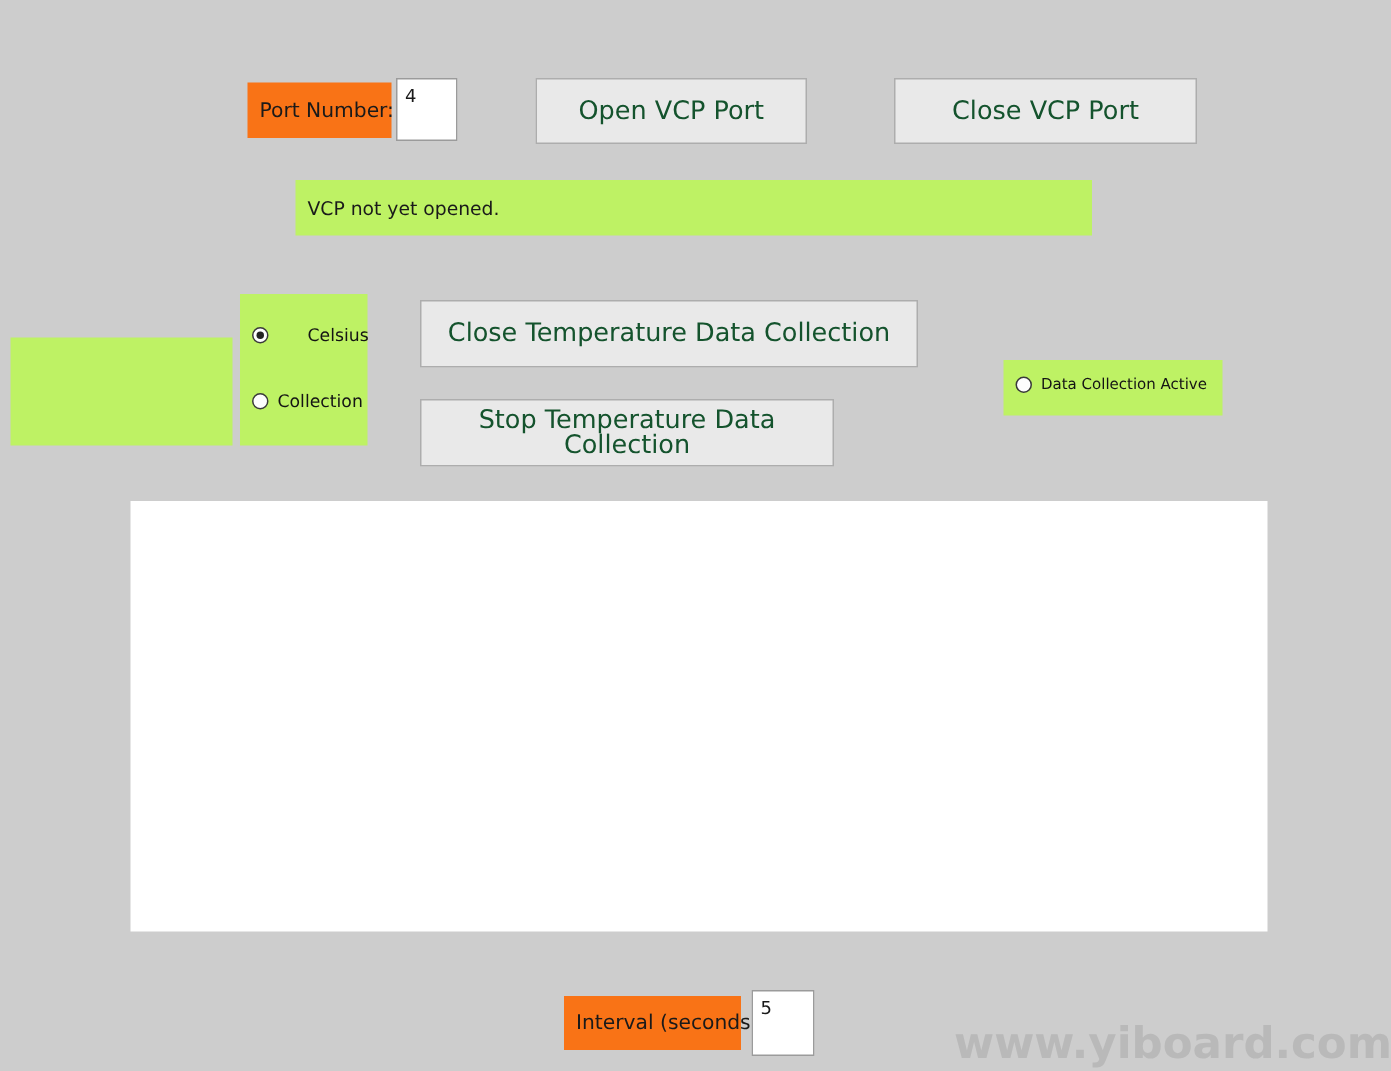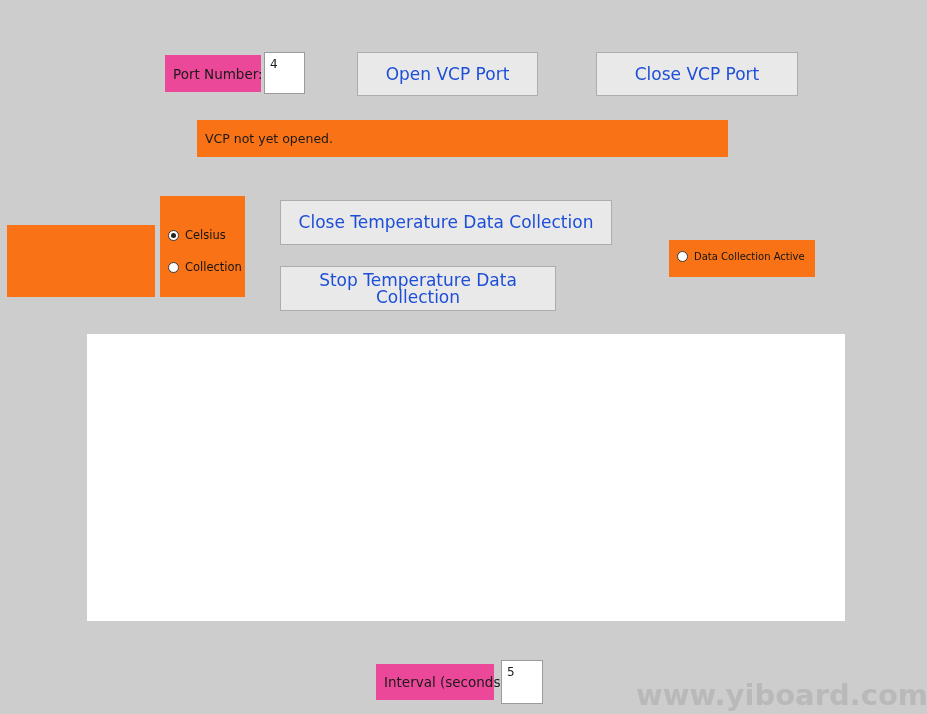--- a/index.html
+++ b/index.html
@@ -19,29 +19,29 @@
     position: absolute;
     left: 0;
     top: 0;
     width: 927px;
     height: 714px;
   }
 
   
   .panel {
     position: absolute;
-    background: #f97316;
+    background: #bef264;
     box-sizing: border-box;
   }
   .btn {
     position: absolute;
     box-sizing: border-box;
     background: #e9e9e9;
     border: 1px solid #adadad;
-    color: #1d4ed8;
+    color: #14532d;
     font-size: 17px;
     display: flex;
     align-items: center;
     justify-content: center;
     text-align: center;
     cursor: pointer;
     font-family: "DejaVu Sans", "Liberation Sans", sans-serif;
     line-height: 1;
     user-select: none;
   }
@@ -54,21 +54,21 @@
     font-size: 12px;
     padding: 4px 0 0 5px;
     font-family: "DejaVu Sans", "Liberation Sans", sans-serif;
     cursor: text;
     overflow: hidden;
     white-space: nowrap;
   }
   .label-panel {
     position: absolute;
     box-sizing: border-box;
-    background: #ec4899;
+    background: #f97316;
     color: #1a1a1a;
     font-size: 13.5px;
     display: flex;
     align-items: center;
     padding-left: 8px;
     font-family: "DejaVu Sans", "Liberation Sans", sans-serif;
     white-space: nowrap;
   }
 
   
@@ -101,21 +101,21 @@
     position: absolute;
     left: 8px;
     display: flex;
     align-items: center;
     font-size: 11.5px;
     color: #141414;
     cursor: pointer;
     white-space: nowrap;
     font-family: "DejaVu Sans", "Liberation Sans", sans-serif;
   }
-  #unit-celsius { top: 32px; }
+  #unit-celsius { top: 20px; gap: 20px; }
   #unit-fahrenheit { top: 64px; }
 
   .radio {
     width: 11px;
     height: 11px;
     border: 1px solid #3a3a3a;
     border-radius: 50%;
     box-sizing: border-box;
     background: #fdfdfd;
     margin-right: 6px;

